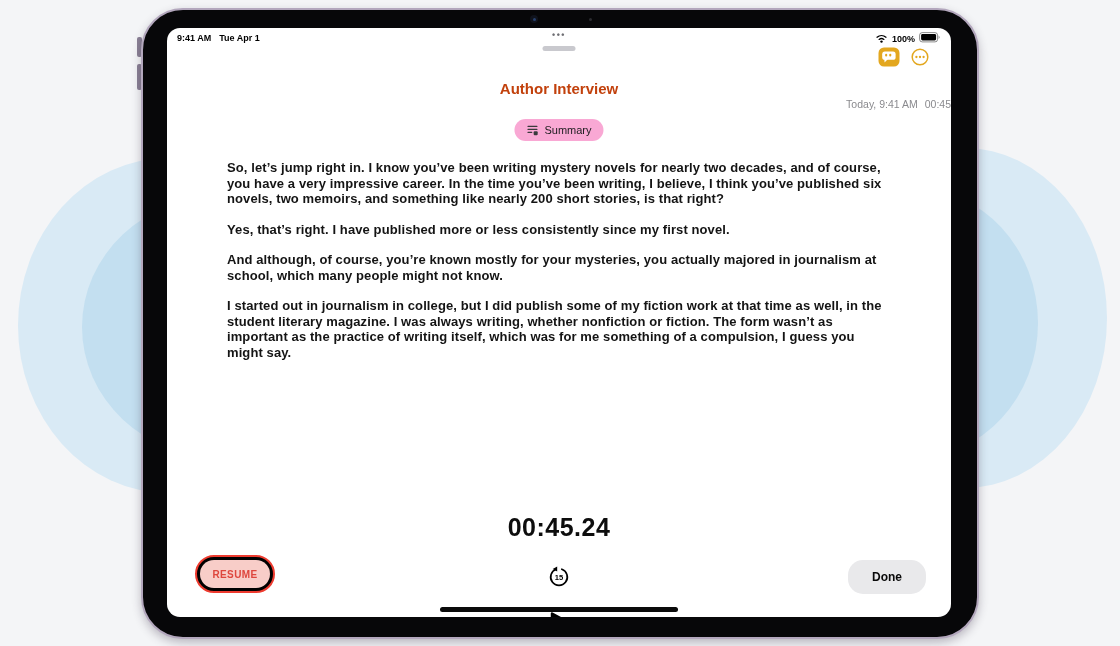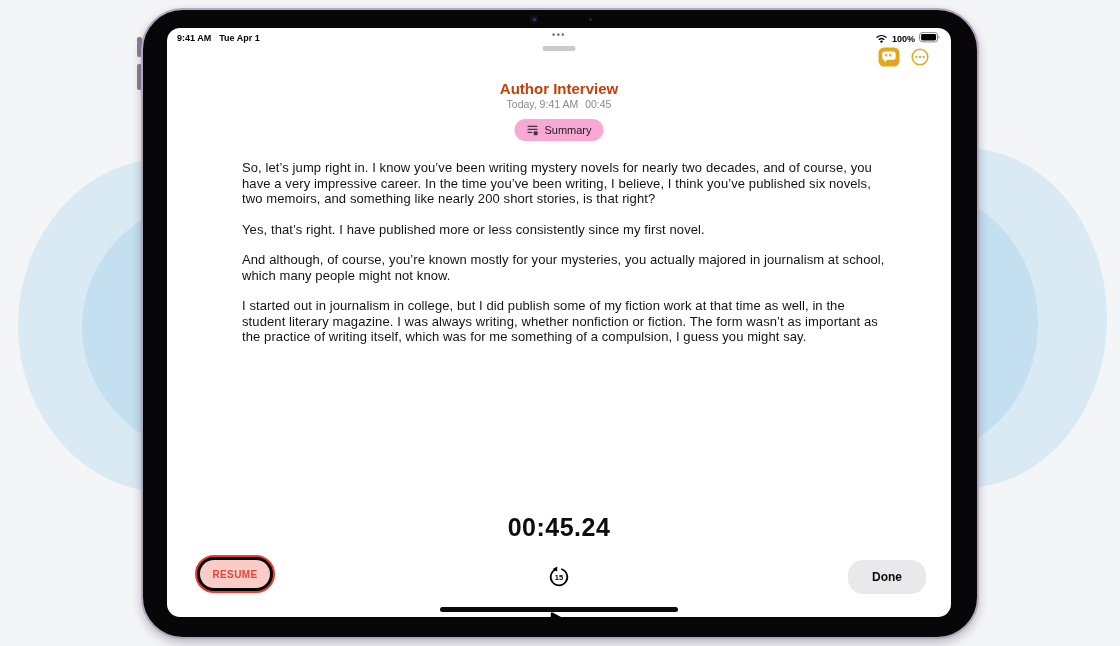--- a/index.html
+++ b/index.html
@@ -40,32 +40,32 @@
   .grabber { position:absolute; left:50%; top:18px; transform:translateX(-50%);
              width:33px; height:4.5px; border-radius:2.5px; background:#c9c9ce; }
 
   
   .top-actions { position:absolute; right:22px; top:19px; display:flex; align-items:center; gap:11px; }
   .bubble-btn, .more-btn { display:flex; align-items:center; justify-content:center; cursor:pointer; }
 
   
   .note-title { position:absolute; left:0; top:52px; width:100%; text-align:center;
                 font-size:15px; font-weight:700; color:#c2410c; }
-  .note-sub { position:absolute; left:0; top:70px; width:100%; text-align:center;
+  .note-sub { position:absolute; left:0; top:70px; width:100%; text-align:right;
               font-size:10.5px; color:#8a8a8e; }
   .note-sub .dur { margin-left:7px; }
   .summary-pill { position:absolute; left:50%; top:91px; transform:translateX(-50%);
                   height:22px; padding:0 12px; background:#f9a8d4; border-radius:12px;
                   display:flex; align-items:center; gap:6px; cursor:pointer; }
   .summary-pill span { font-size:11px; color:#1c1c1e; }
 
   
   .transcript { position:absolute; left:60px; top:132px; width:664px;
                 font-size:13px; line-height:15.5px; color:#141414; letter-spacing:0.1px; }
-  .transcript p { margin:0 0 15px 15px; }
+  .transcript p { margin:0 0 15px 0;font-weight:bold; }
 
   
   .timer { position:absolute; left:0; top:485px; width:100%; text-align:center;
            font-size:25px; font-weight:600; color:#0d0d0d; letter-spacing:0.5px; }
   .controls { position:absolute; left:50%; top:536px; transform:translateX(-50%);
               display:flex; align-items:center; gap:21px;flex-direction:column; }
   .ctrl { cursor:pointer; display:flex; align-items:center; justify-content:center; }
 
   
   .resume-btn { position:absolute; left:28px; top:527px; border:2px solid #ee3b2f; border-radius:22px;

